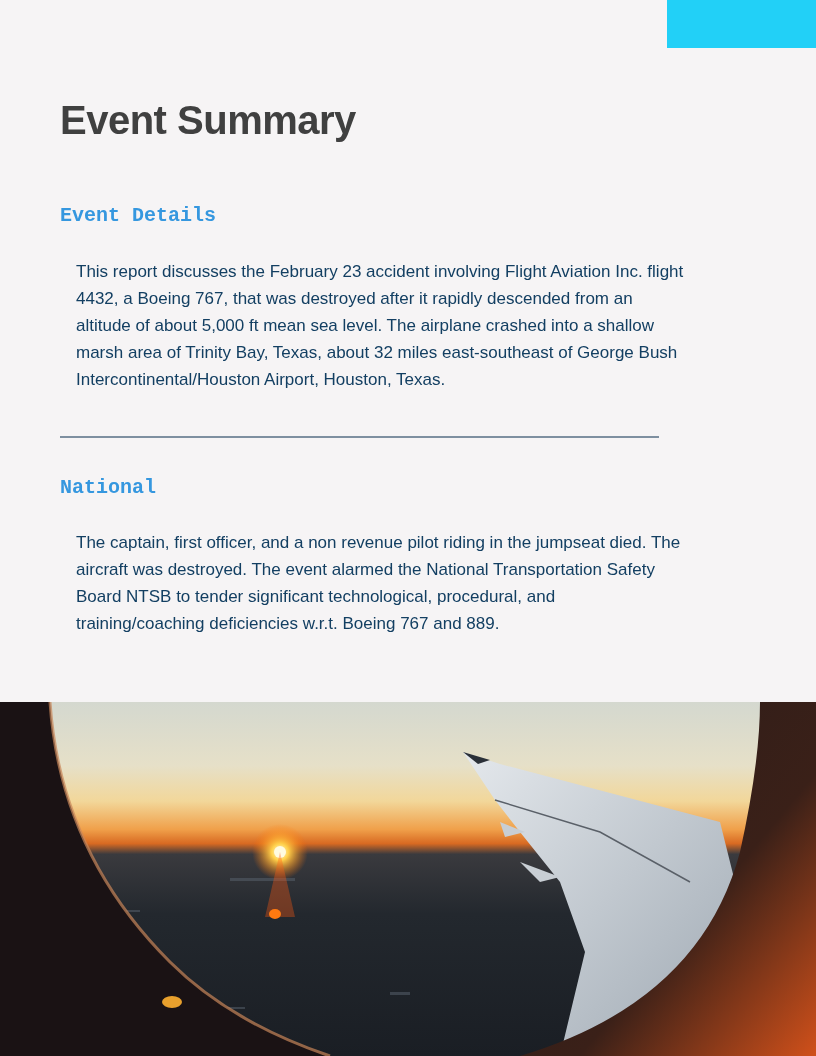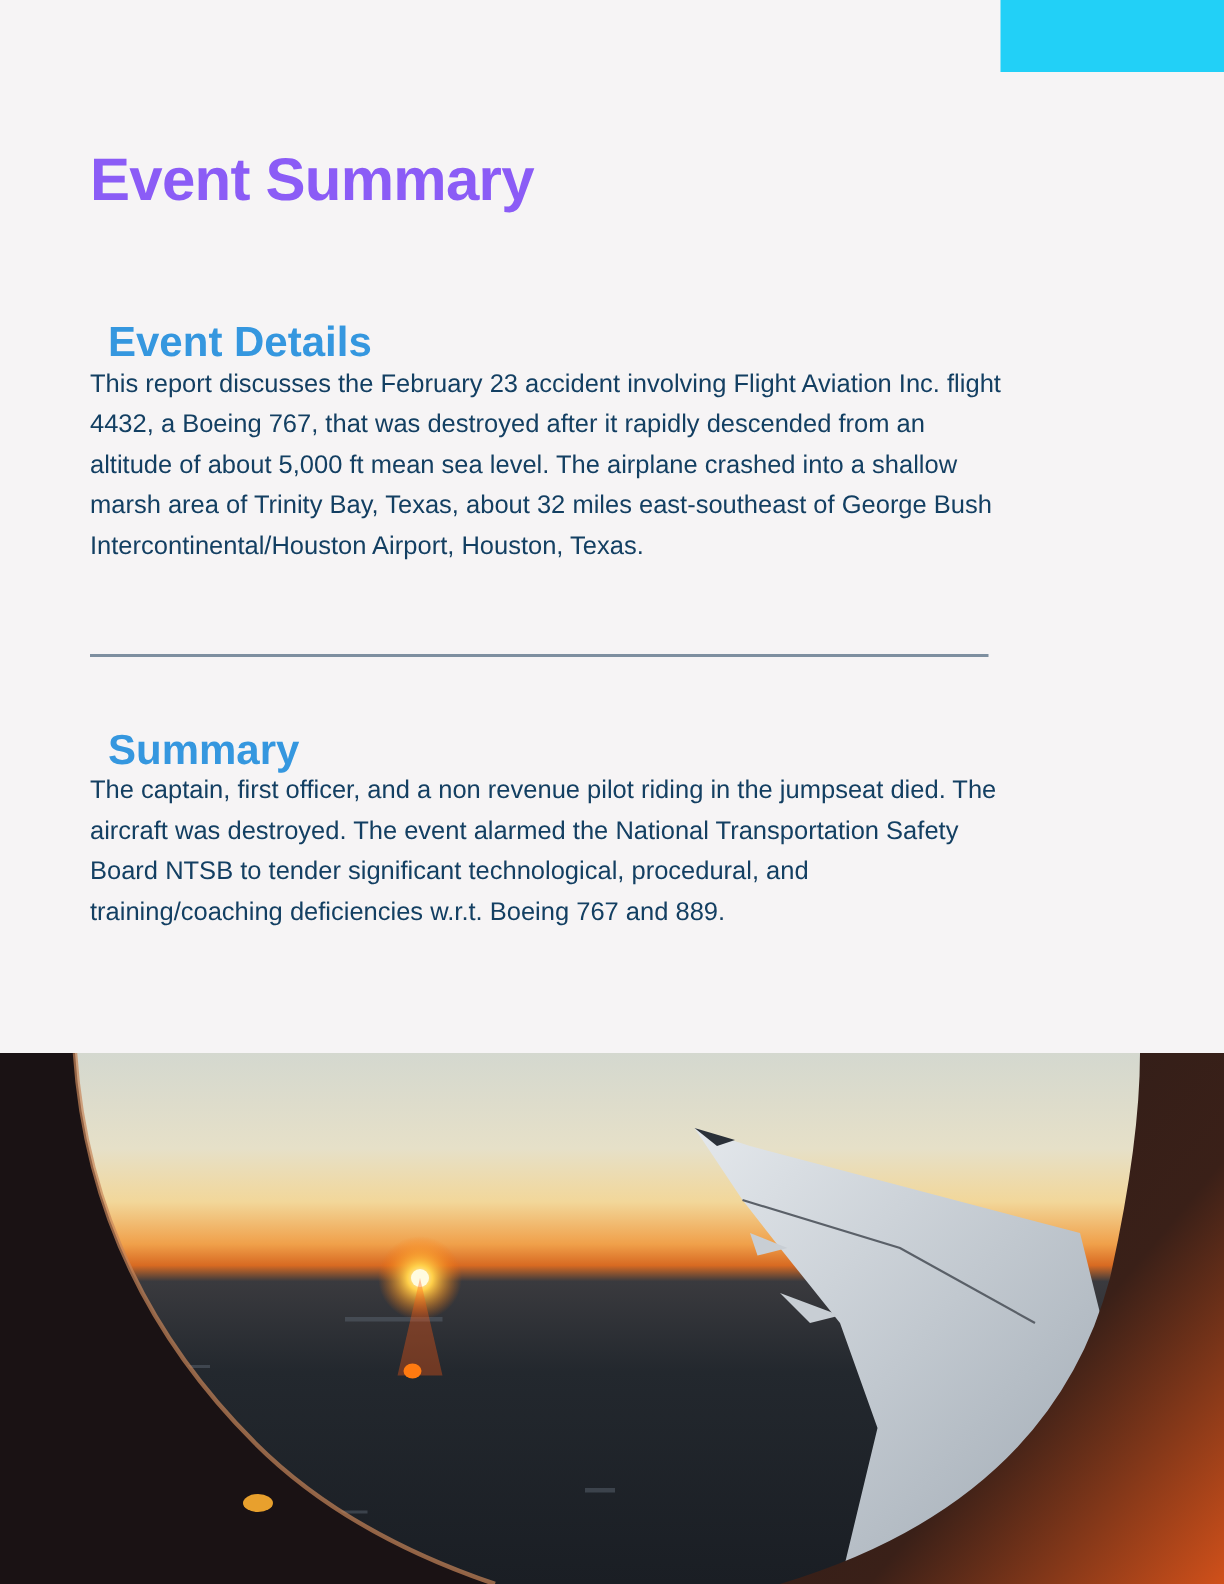--- a/index.html
+++ b/index.html
@@ -7,29 +7,29 @@
     width: 816px; height: 1056px; position: relative; overflow: hidden;
     background: #f6f4f5;
     font-family: "Liberation Sans", "DejaVu Sans", sans-serif;
   }
   .accent-bar {
     position: absolute; left: 667px; top: 0; width: 149px; height: 48px;
     background: #22d0f7;
   }
   .page-title {
     position: absolute; left: 60px; top: 94px; margin: 0;
-    font-size: 40px; font-weight: bold; color: #8b5cf6; letter-spacing: -0.5px;
+    font-size: 40px; font-weight: bold; color: #404040; letter-spacing: -0.5px;
     line-height: 52px;
   }
   .section-heading {
-    position: absolute; left: 60px; margin: 12px;
-    font-size: 28px; font-weight: bold; color: #3597df; line-height: 30px;
+    position: absolute; left: 60px; margin: 0;
+    font-size: 20px; font-weight: bold; color: #3597df; line-height: 30px; font-family: Liberation Mono, monospace;
   }
   .body-text {
-    position: absolute; left: 60px; width: 610px; margin: 0;
+    position: absolute; left: 60px; width: 610px; margin: 16px;
     font-size: 17px; line-height: 27px; color: #133f62;
   }
   .divider {
     position: absolute; left: 60px; top: 436px; width: 599px; height: 0;
     border-top: 2px solid #7e8fa0;
   }
   .photo {
     position: absolute; left: 0; top: 702px; width: 816px; height: 354px;
     overflow: hidden;
     background: linear-gradient(180deg, #d4d8cf 0%, #e6e0c8 18%, #f2d79a 28%, #f0a04a 36%, #d86a22 40%, #3a3a3e 43%, #23282e 60%, #1a1e24 100%);
@@ -41,21 +41,21 @@
 
 <div class="accent-bar"></div>
 
 <h1 class="page-title">Event Summary</h1>
 
 <h2 class="section-heading" style="top:201px;">Event Details</h2>
 <p class="body-text" style="top:242px;">This report discusses the February 23 accident involving Flight Aviation Inc. flight 4432, a Boeing 767, that was destroyed after it rapidly descended from an altitude of about 5,000 ft mean sea level. The airplane crashed into a shallow marsh area of Trinity Bay, Texas, about 32 miles east-southeast of George Bush Intercontinental/Houston Airport, Houston, Texas.</p>
 
 <div class="divider"></div>
 
-<h2 class="section-heading" style="top:473px;">Summary</h2>
+<h2 class="section-heading" style="top:473px;">National</h2>
 <p class="body-text" style="top:513px;">The captain, first officer, and a non revenue pilot riding in the jumpseat died. The aircraft was destroyed. The event alarmed the National Transportation Safety Board NTSB to tender significant technological, procedural, and training/coaching deficiencies w.r.t. Boeing 767 and 889.</p>
 
 <div class="photo">
   <svg width="816" height="354" viewBox="0 0 816 354">
     <defs>
       <radialGradient id="sun" cx="0.5" cy="0.5" r="0.5">
         <stop offset="0" stop-color="#fffbe0"></stop>
         <stop offset="0.3" stop-color="#ffd04a"></stop>
         <stop offset="1" stop-color="#ff6a00" stop-opacity="0"></stop>
       </radialGradient>

